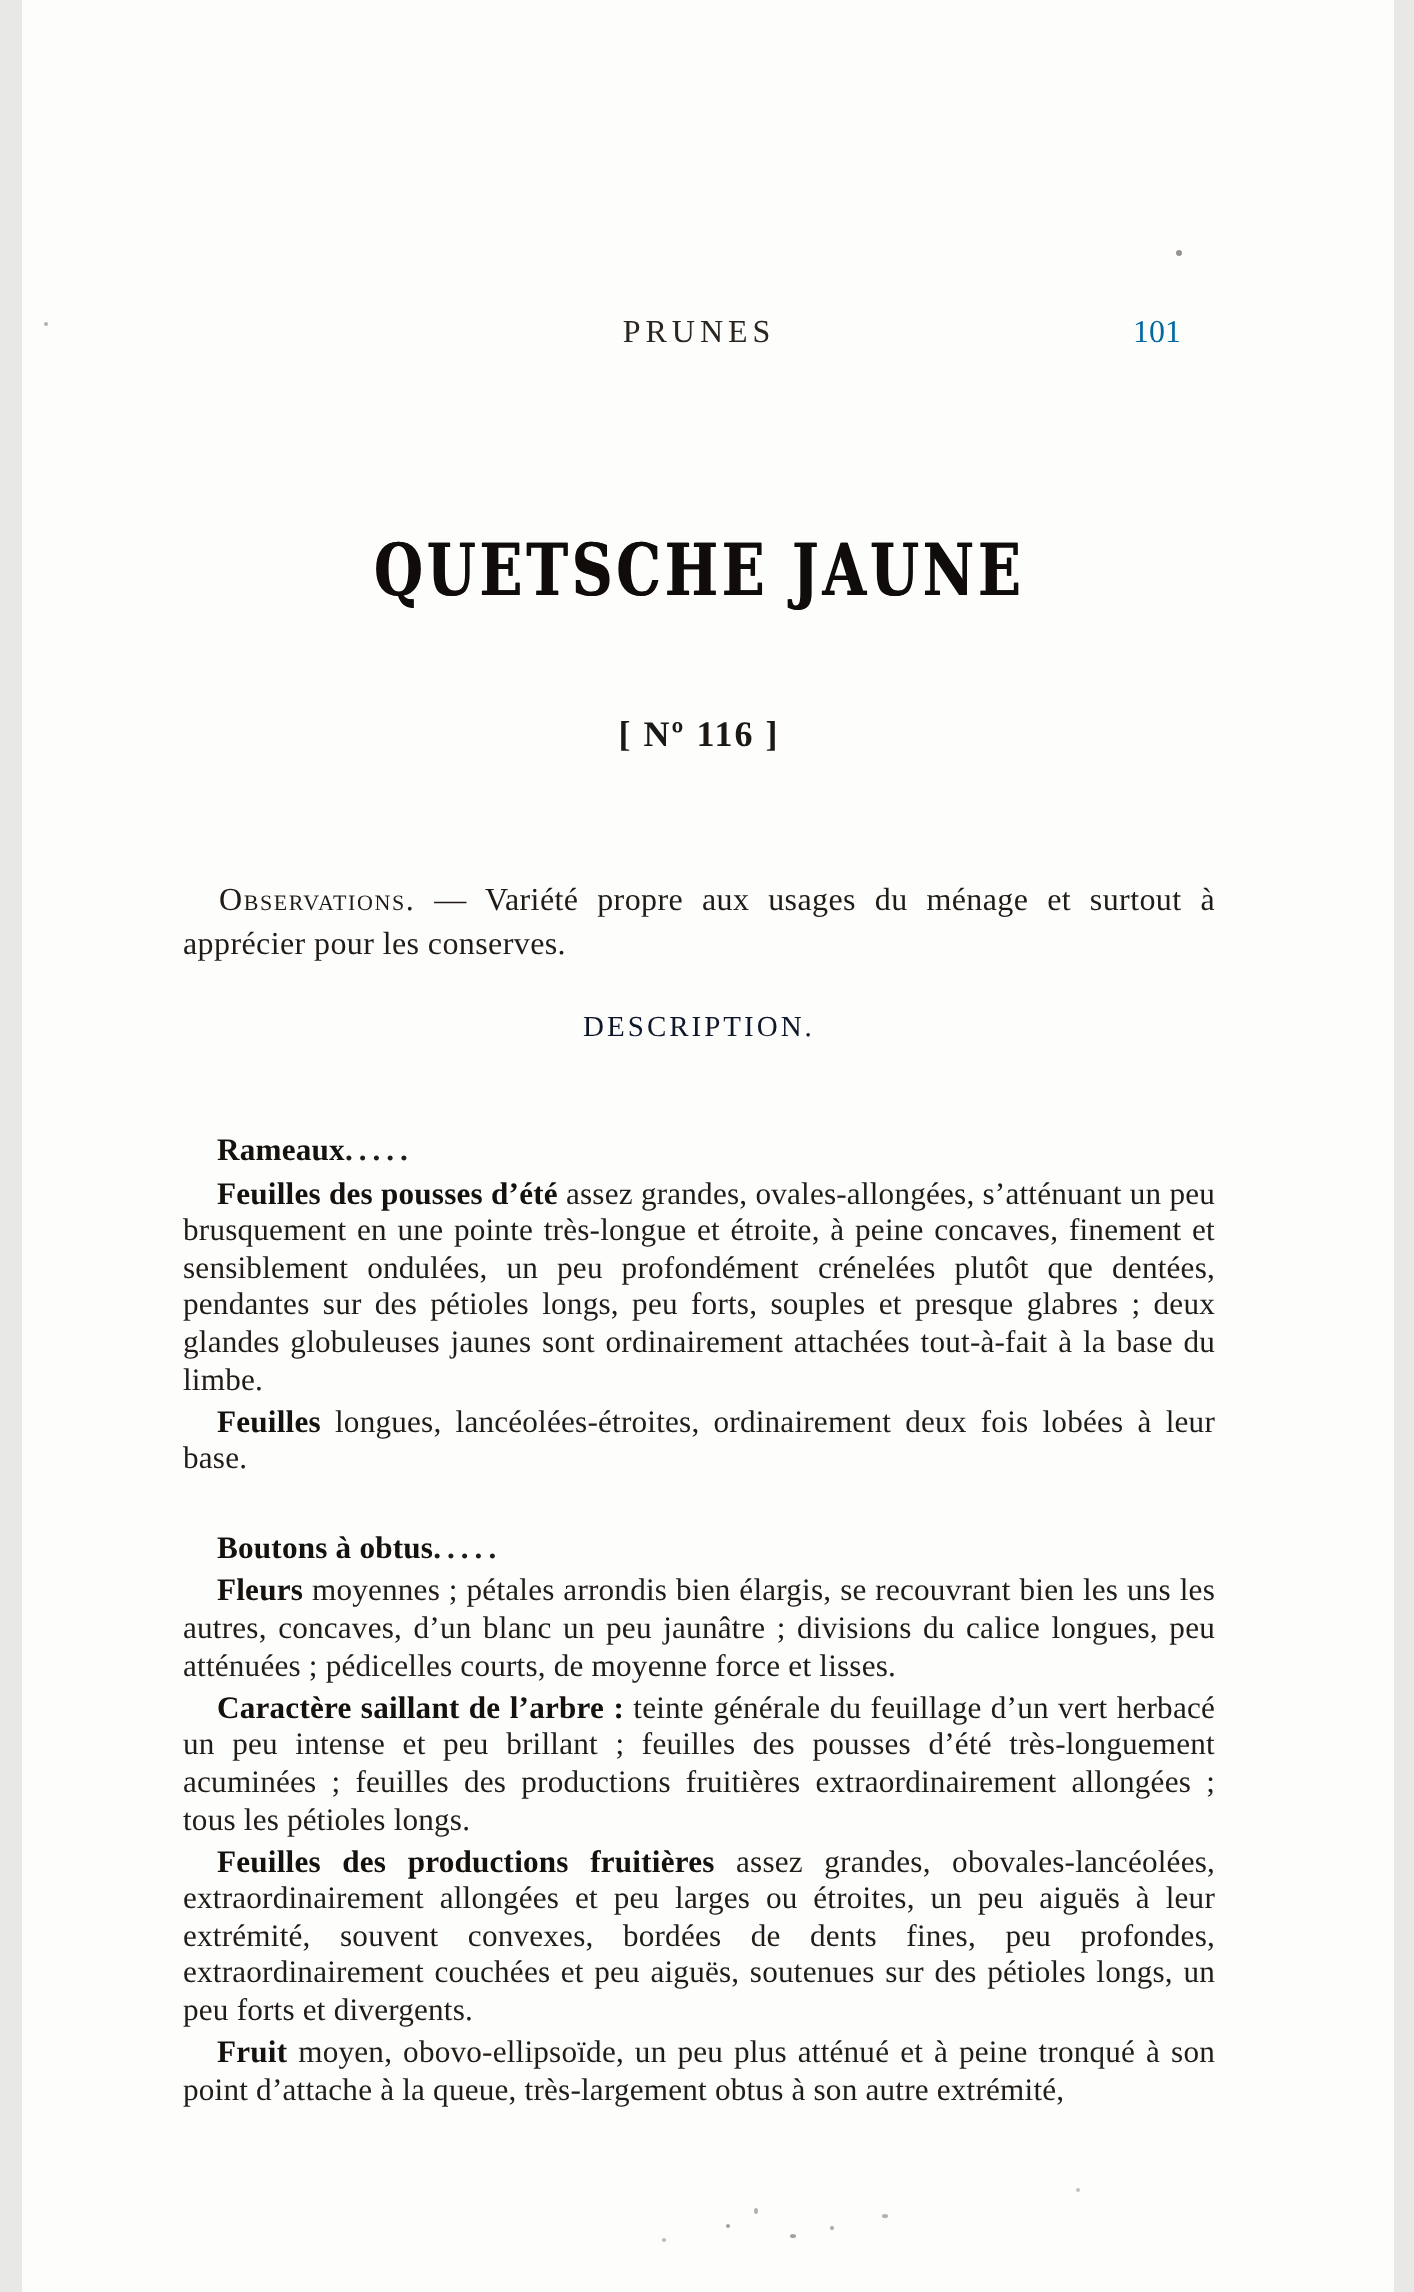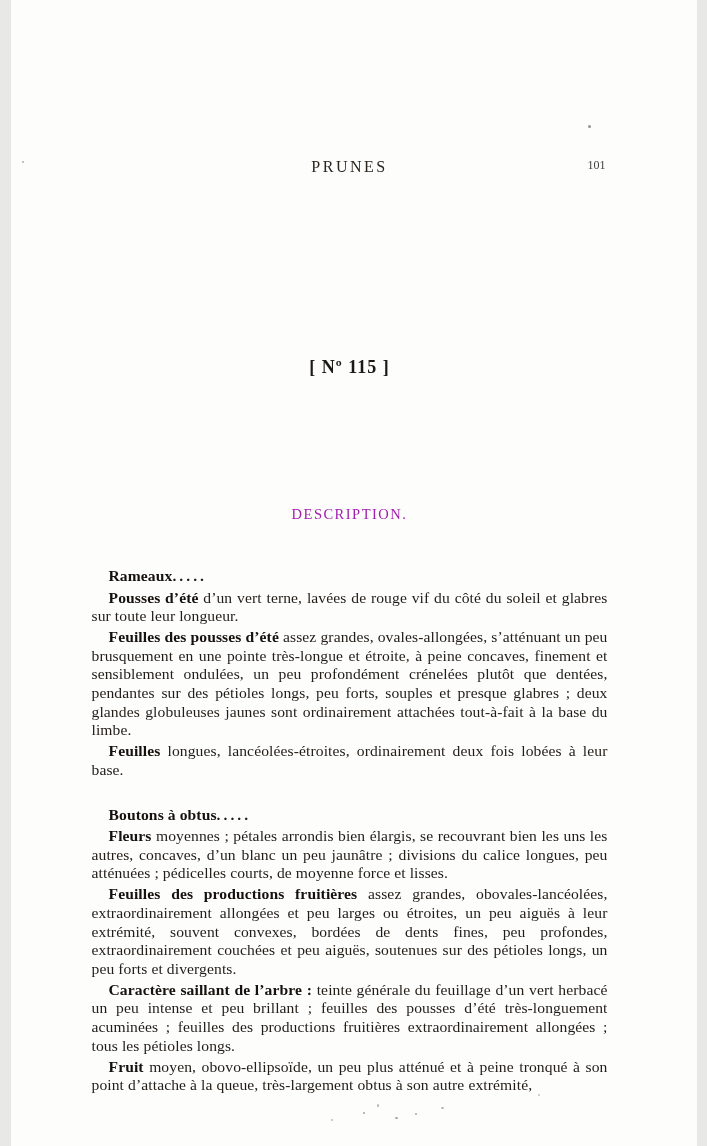--- a/index.html
+++ b/index.html
@@ -29,24 +29,24 @@
   }
   .running-title {
     display: block;
     text-align: center;
     font-size: 16px;
     letter-spacing: 2.5px;
     color: #2a251f;
   }
   .page-number {
     position: absolute;
-    right: 2px;
+    right: 17px;
     top: 0;
-    font-size: 12px;
-    color: #404040;
+    font-size: 16px;
+    color: #0369a1;
   }
   
   .main-title {
     top: 264px;
     text-align: center;
   }
   .main-title .title-inner {
     display: inline-block;
     font-family: "DejaVu Serif", "Liberation Serif", serif;
     font-weight: bold;
@@ -79,21 +79,21 @@
   .observations .obs-label {
     font-variant: small-caps;
     letter-spacing: 0.8px;
   }
   
   .section-heading {
     top: 506px;
     text-align: center;
     font-size: 14.5px;
     letter-spacing: 1.5px;
-    color: #a21caf;
+    color: #0f172a;
   }
   
   .entries {
     top: 541px;
     font-size: 15.6px;
     line-height: 18.6px;
     letter-spacing: 0.1px;
     color: #211c16;
   }
   .entries p {
@@ -124,43 +124,46 @@
 </head>
 <body>
 
 <div class="page">
 
   <div class="text-col running-head">
     <span class="running-title">PRUNES</span>
     <span class="page-number">101</span>
   </div>
 
+  <div class="text-col main-title">
+    <span class="title-inner">QUETSCHE JAUNE</span>
+  </div>
 
-  <div class="text-col catalog-number">[ Nº 115 ]</div>
+  <div class="text-col catalog-number">[ Nº 116 ]</div>
 
+  <p class="text-col observations"><span class="obs-label">Observations.</span> <span>— Variété propre aux usages du ménage et surtout à apprécier pour les conserves.</span></p>
 
   <div class="text-col section-heading">DESCRIPTION.</div>
 
   <div class="text-col entries">
     <p class="label-line"><span class="entry-lead">Rameaux</span><span class="entry-dots">.....</span></p>
 
 
-    <p><span class="entry-lead">Pousses d’été</span> <span class="entry-text">d’un vert terne, lavées de rouge vif du côté du soleil et glabres sur toute leur longueur.</span></p>
 
     <p><span class="entry-lead">Feuilles des pousses d’été</span> <span class="entry-text">assez grandes, ovales-allongées, s’atténuant un peu brusquement en une pointe très-longue et étroite, à peine concaves, finement et sensiblement ondulées, un peu profondément crénelées plutôt que dentées, pendantes sur des pétioles longs, peu forts, souples et presque glabres&nbsp;; deux glandes globuleuses jaunes sont ordinairement attachées tout-à-fait à la base du limbe.</span></p>
 
     <p><span class="entry-lead">Feuilles</span> <span class="entry-text">longues, lancéolées-étroites, ordinairement deux fois lobées à leur base.</span></p>
 
     <p class="label-line"><span class="entry-lead">Boutons à obtus</span><span class="entry-dots">.....</span></p>
 
     <p><span class="entry-lead">Fleurs</span> <span class="entry-text">moyennes&nbsp;; pétales arrondis bien élargis, se recouvrant bien les uns les autres, concaves, d’un blanc un peu jaunâtre&nbsp;; divisions du calice longues, peu atténuées&nbsp;; pédicelles courts, de moyenne force et lisses.</span></p>
 
+    <p><span class="entry-lead">Caractère saillant de l’arbre&nbsp;:</span> <span class="entry-text">teinte générale du feuillage d’un vert herbacé un peu intense et peu brillant&nbsp;; feuilles des pousses d’été très-longuement acuminées&nbsp;; feuilles des productions fruitières extraordinairement allongées&nbsp;; tous les pétioles longs.</span></p>
+
     <p><span class="entry-lead">Feuilles des productions fruitières</span> <span class="entry-text">assez grandes, obovales-lancéolées, extraordinairement allongées et peu larges ou étroites, un peu aiguës à leur extrémité, souvent convexes, bordées de dents fines, peu profondes, extraordinairement couchées et peu aiguës, soutenues sur des pétioles longs, un peu forts et divergents.</span></p>
-
-    <p><span class="entry-lead">Caractère saillant de l’arbre&nbsp;:</span> <span class="entry-text">teinte générale du feuillage d’un vert herbacé un peu intense et peu brillant&nbsp;; feuilles des pousses d’été très-longuement acuminées&nbsp;; feuilles des productions fruitières extraordinairement allongées&nbsp;; tous les pétioles longs.</span></p>
 
     <p><span class="entry-lead">Fruit</span> <span class="entry-text">moyen, obovo-ellipsoïde, un peu plus atténué et à peine tronqué à son point d’attache à la queue, très-largement obtus à son autre extrémité,</span></p>
   </div>
 
   <div class="speck" style="left:577px; top:125px; width:3px; height:3px; opacity:.7;"></div>
   <div class="speck" style="left:11px; top:161px; width:2px; height:2px; opacity:.5;"></div>
   <div class="speck" style="left:352px; top:1112px; width:2px; height:2px; opacity:.6;"></div>
   <div class="speck" style="left:366px; top:1104px; width:2px; height:3px; opacity:.5;"></div>
   <div class="speck" style="left:384px; top:1117px; width:3px; height:2px; opacity:.6;"></div>
   <div class="speck" style="left:404px; top:1113px; width:2px; height:2px; opacity:.55;"></div>

